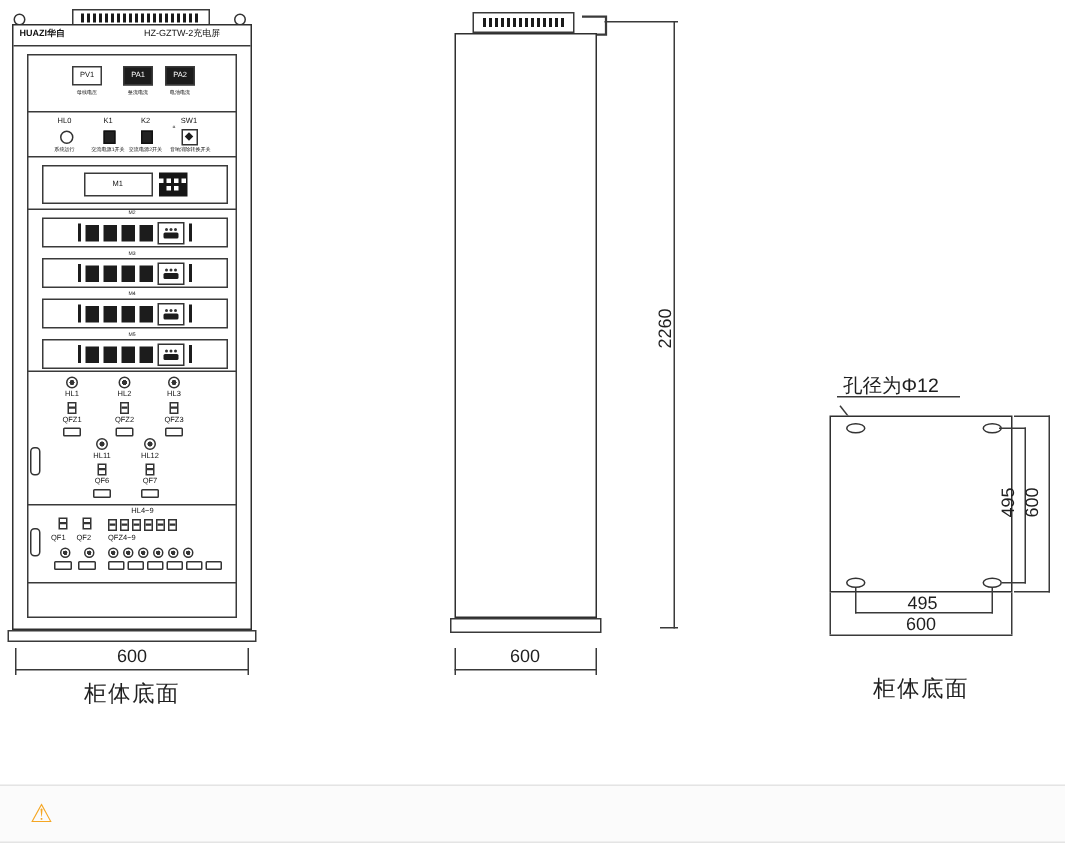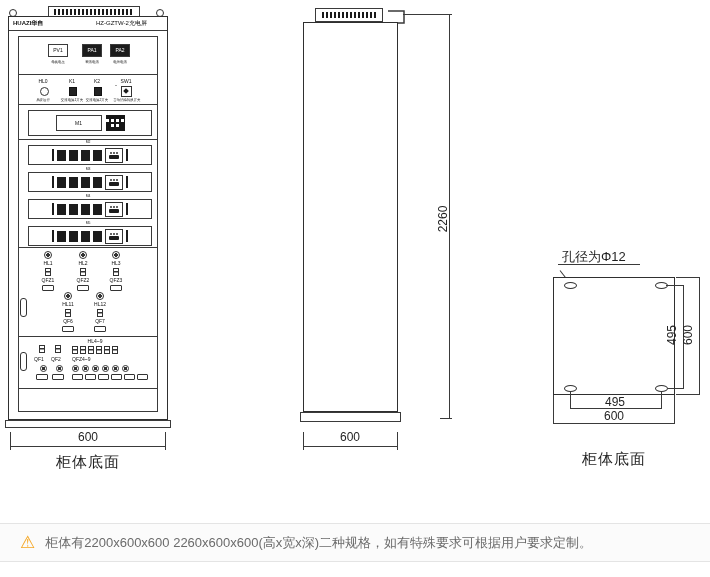--- a/index.html
+++ b/index.html
@@ -329,16 +329,15 @@
   <div class="ln" style="left:553px;top:395px;width:1px;height:28px;"></div>
   <div class="ln" style="left:674px;top:395px;width:1px;height:28px;"></div>
   <div class="abs t12 capblock" style="left:584px;top:410px;width:60px;">600</div>
   <div class="ln" style="left:553px;top:423px;width:122px;height:1px;"></div>
 
   <div class="abs t14 capblock" style="left:544px;top:450px;width:140px;">柜体底面</div>
 
 
   <div class="notebar">
     <span class="warn-tri" style="margin-left:20px;">⚠</span>
-    <span class="notetext">柜体有2200x600x600 2260x600x600(高x宽x深)二种规格，如有特殊要求可根据用户要求定制。</span>
   </div>
 
 </div>
 
 </body></html>

